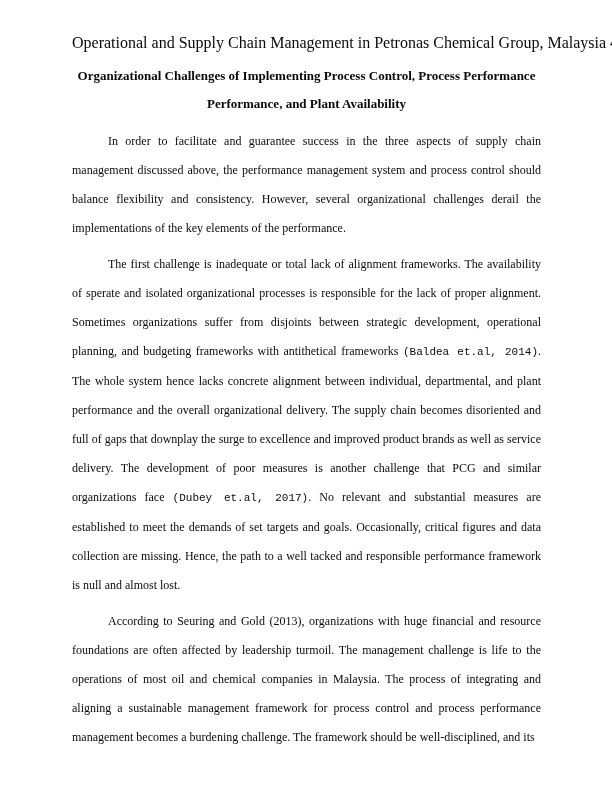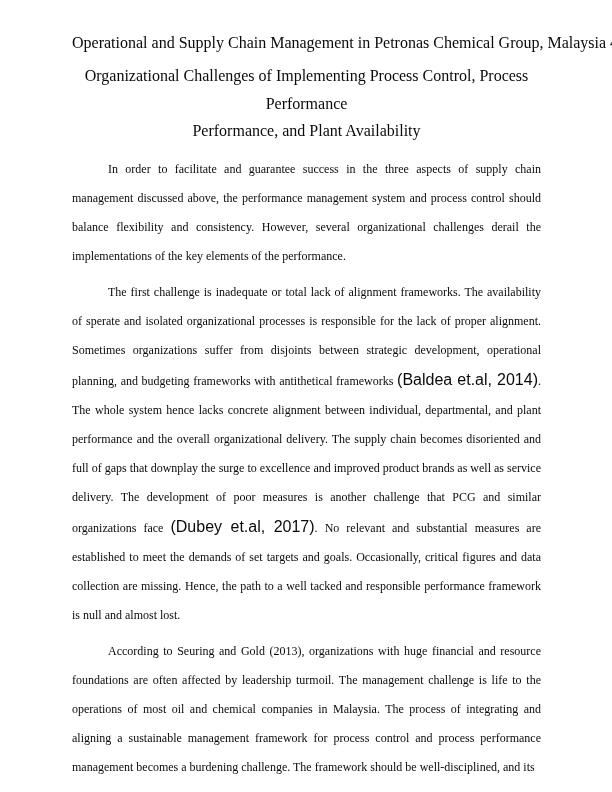--- a/index.html
+++ b/index.html
@@ -27,38 +27,38 @@
     white-space: nowrap;
   }
   .content {
     position: absolute;
     top: 62px;
     left: 72px;
     width: 469px;
   }
   .doc-title {
     text-align: center;
-    font-weight: normal;
-    font-size: 16px;
+    font-weight: bold;
+    font-size: 13px;
     line-height: 27.6px;
     margin: 0 0 10px 0;
   }
   .para {
     margin: 0 0 7px 0;
     font-size: 12px;
     line-height: 29px;
     text-align: justify;
     text-indent: 36px;
   }
   .para:last-child {
     margin-bottom: 0;
   }
   .cite {
-    font-family: Liberation Sans, sans-serif;
-    font-size: 16px;
+    font-family: Liberation Mono, monospace;
+    font-size: 11px;
   }
 </style>
 </head>
 <body>
 
 <div class="page">
 
   <div class="running-header"><span>Operational and Supply Chain Management in Petronas Chemical Group, Malaysia</span><span>&nbsp;</span><span>4</span></div>
 
   <div class="content">

